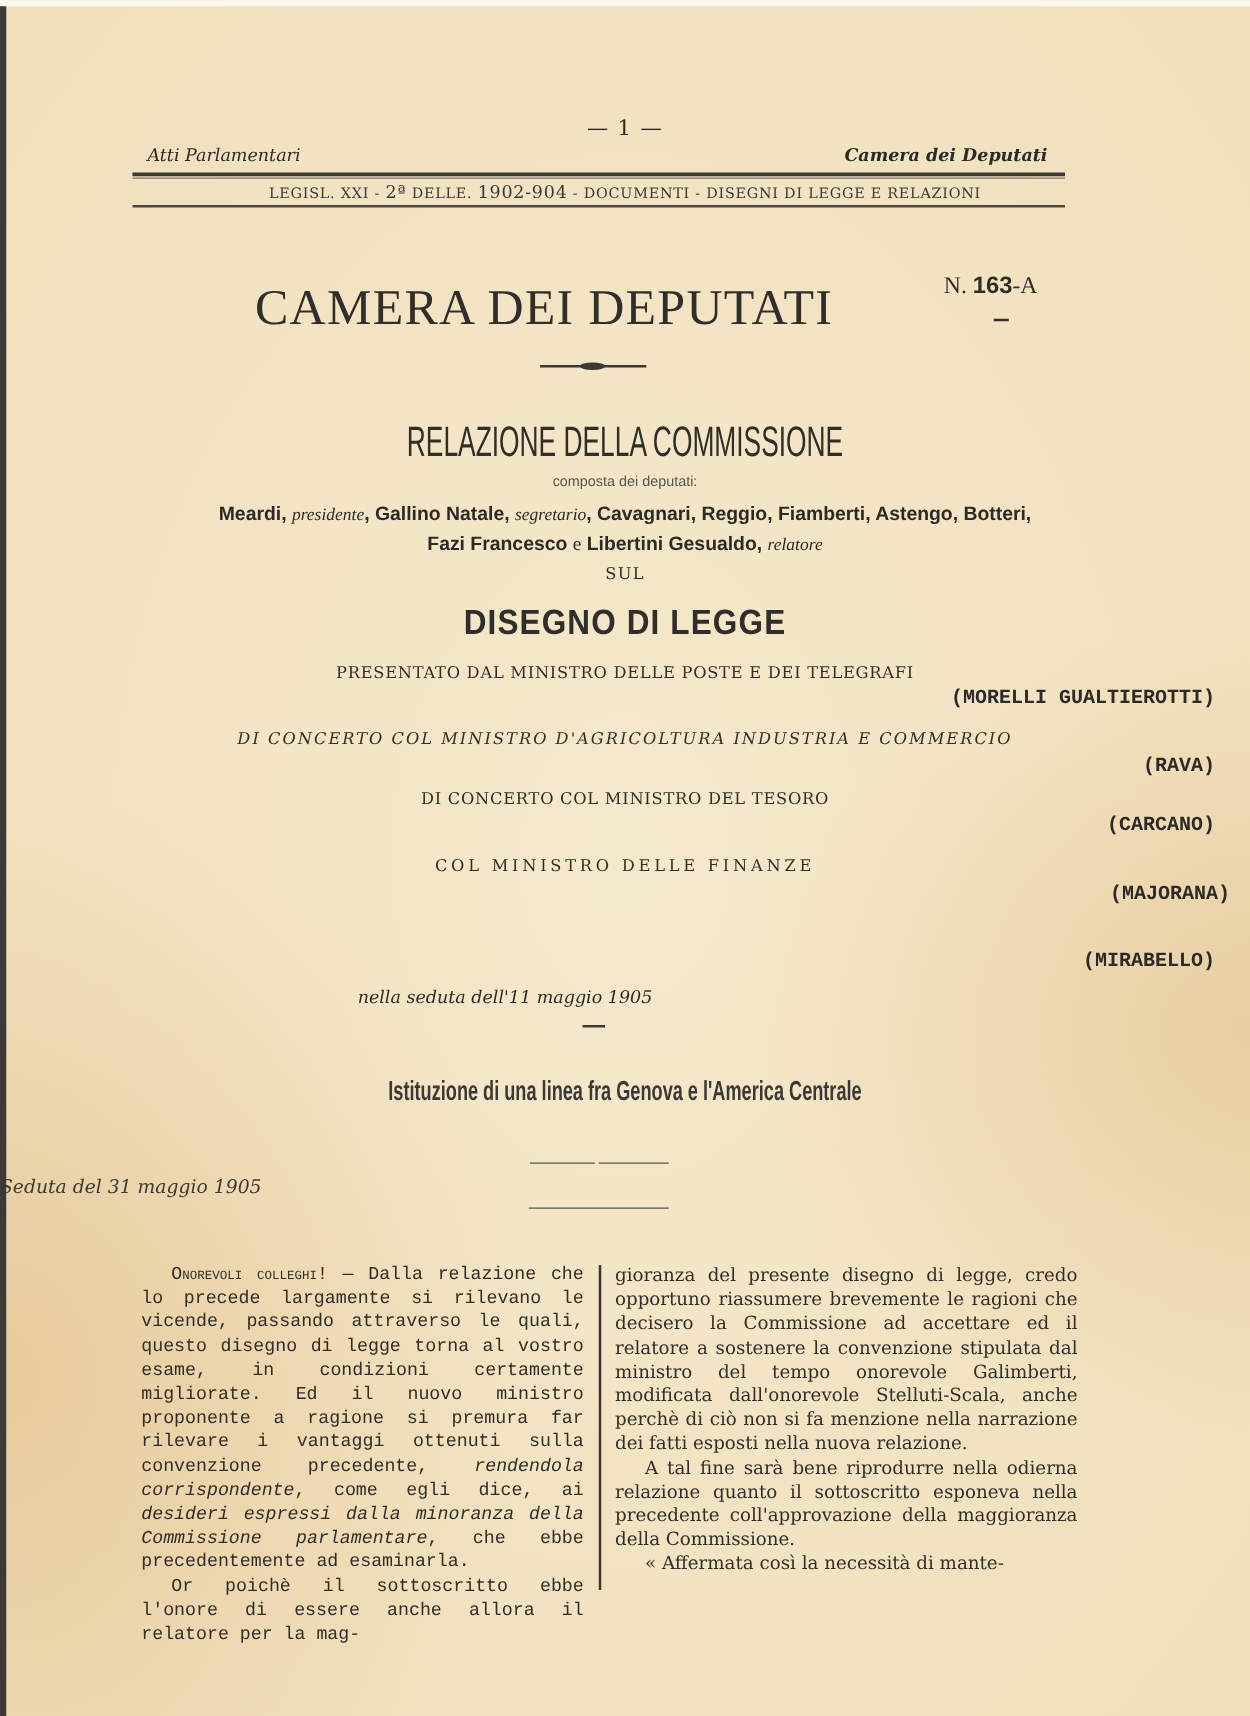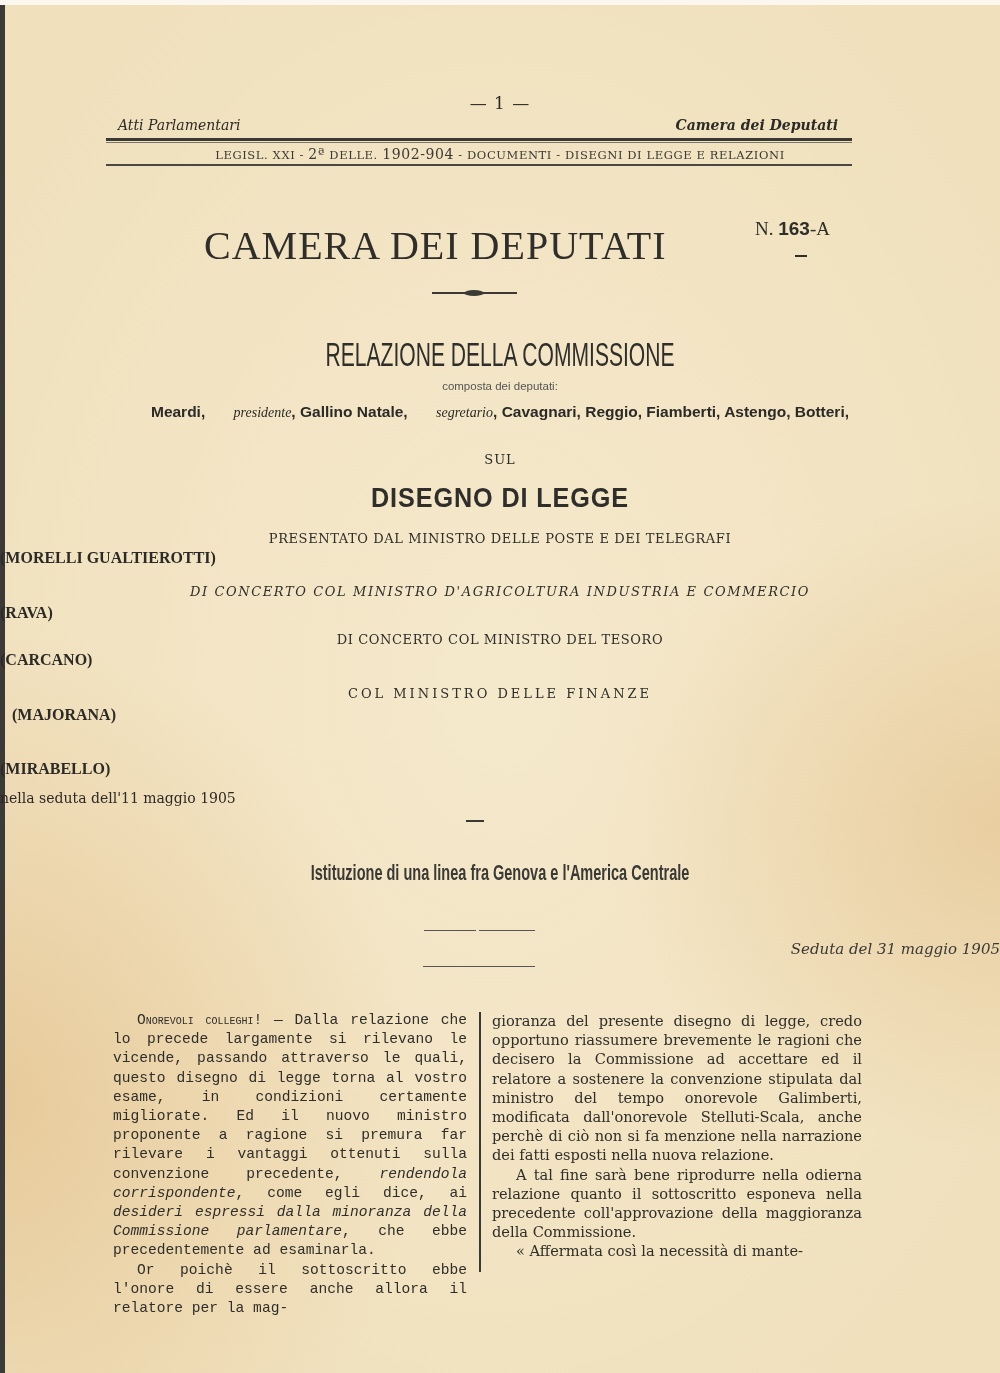--- a/index.html
+++ b/index.html
@@ -65,55 +65,55 @@
   }
   .composta {
     position:absolute; top:380px; left:0; width:1000px; text-align:center;
     font-family:"Liberation Sans", sans-serif; font-size:11.5px; color:#555;
   }
   .members {
     position:absolute; top:400px; left:0; width:1000px; text-align:center;
     font-family:"Liberation Sans", sans-serif; font-weight:bold; font-size:15.5px; line-height:23px;
     color:#2b2a27;
   }
-  .members i { font-family:"Liberation Serif", serif; font-weight:normal; font-style:italic; font-size:14px;margin-left:24px; }
+  .members i { font-family:"Liberation Serif", serif; font-weight:normal; font-style:italic; font-size:14px; }
   .members .e { font-weight:normal; font-family:"Liberation Serif", serif; }
   .sul {
     position:absolute; top:452px; left:0; width:1000px; text-align:center;
     font-size:13px; letter-spacing:1px;
   }
   .disegno {
     position:absolute; top:482px; left:0; width:1000px; text-align:center;
     font-family:"Liberation Sans", sans-serif; font-weight:bold; font-size:28px; letter-spacing:1px;
     color:#2f2e2a; transform: scaleX(0.9); transform-origin: 500px 0;
   }
   .line-caps {
     position:absolute; left:0; width:1000px; text-align:center;
     font-size:13px; letter-spacing:0.6px; color:#2f2e2a;
   }
   .line-caps.wide { letter-spacing:3px; }
   .line-name {
-    position:absolute; left:0; width:972px; text-align:left;
-    font-family:Liberation Serif, serif; font-weight:bold; font-size:16px; color:#2b2a27;
+    position:absolute; left:0; width:972px; text-align:right;
+    font-family:Liberation Mono, monospace; font-weight:bold; font-size:16px; color:#2b2a27;
   }
   .seduta-11 {
-    position:absolute; top:790px; left:0; width:808px; text-align:left;
-    font-size:14px;
+    position:absolute; top:790px; left:0; width:808px; text-align:center;
+    font-style:italic; font-size:14px;
   }
   .short-dash { position:absolute; top:820px; left:466px; width:18px; height:2px; background:#3a3935; }
 
   .subject {
     position:absolute; top:860px; left:0; width:1000px; text-align:center;
     font-family:"Liberation Sans", sans-serif; font-size:22px; font-weight:bold; color:#3a3935;
     transform: scaleX(0.66); transform-origin: 500px 0;
   }
   .seduta-rule-top-a { position:absolute; top:930px; left:424px; width:52px; height:1px; background:#555; }
   .seduta-rule-top-b { position:absolute; top:930px; left:479px; width:56px; height:1px; background:#555; }
   .seduta-31 {
-    position:absolute; top:940px; left:0; width:1000px; text-align:right;
+    position:absolute; top:940px; left:0; width:1000px; text-align:left;
     font-style:italic; font-size:15px; color:#3a3935;
   }
   .seduta-rule-bottom { position:absolute; top:966px; left:423px; width:112px; height:1px; background:#555; }
 
   .column {
     position:absolute; top:1011px; font-size:14.6px; line-height:19.2px; text-align:justify;
     color:#2f2e2a;
   }
   .col-left { left:113px; width:354px;font-family:Liberation Mono, monospace; }
   .col-right { left:492px; width:370px; }
@@ -158,20 +158,26 @@
   <div class="composta">composta dei deputati:</div>
 
   <div class="members">
     <div>
       <span>Meardi,</span>
       <i>presidente</i>,
       <span>Gallino Natale,</span>
       <i>segretario</i>,
       <span>Cavagnari, Reggio, Fiamberti, Astengo, Botteri,</span>
     </div>
+    <div>
+      <span>Fazi Francesco</span>
+      <span class="e">e</span>
+      <span>Libertini Gesualdo,</span>
+      <i>relatore</i>
+    </div>
   </div>
 
   <div class="sul">SUL</div>
 
   <div class="disegno">DISEGNO DI LEGGE</div>
 
   <div class="line-caps" style="top:531px;">PRESENTATO DAL MINISTRO DELLE POSTE E DEI TELEGRAFI</div>
   <div class="line-name" style="top:549px;">(MORELLI GUALTIEROTTI)</div>
 
   <div class="line-caps wide" style="top:584px; letter-spacing:1.6px;font-style:italic;">DI CONCERTO COL MINISTRO D'AGRICOLTURA INDUSTRIA E COMMERCIO</div>

